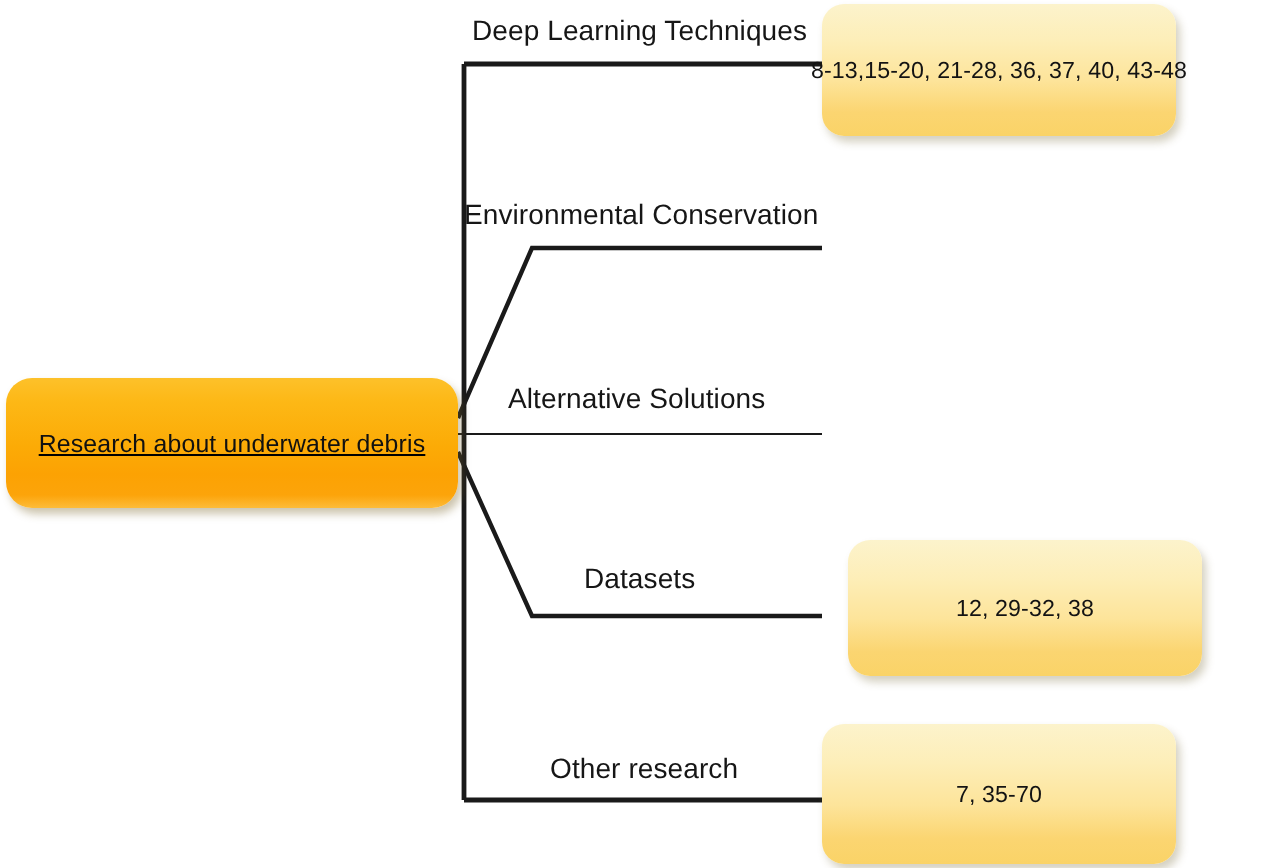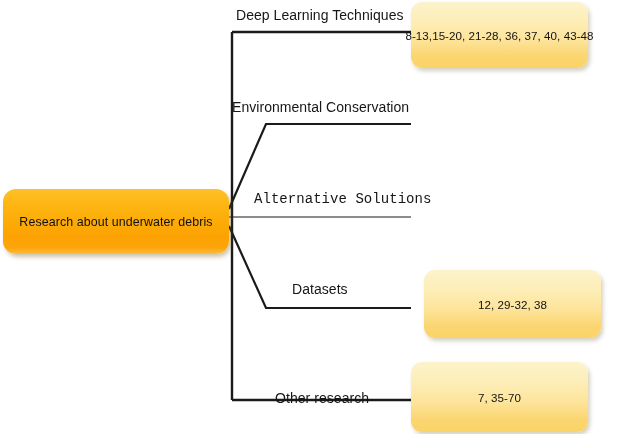--- a/index.html
+++ b/index.html
@@ -41,20 +41,21 @@
                 #fcab06 52%,
                 #fca203 74%,
                 #fca40a 90%,
                 #fdbc3a 100%);
     box-shadow: 2px 3px 4px rgba(120,100,40,0.38);
     display: flex;
     align-items: center;
     justify-content: center;
     box-sizing: border-box;
     padding: 0 6px;
+    text-decoration: underline;
   }
   .root-label {
     font-size: 12.4px;
     color: #111111;
     letter-spacing: 0.1px;
     white-space: nowrap;
   }
 
   
   .leaf-box {
@@ -90,23 +91,23 @@
   
   .branch-label {
     position: absolute;
     font-size: 14px;
     color: #161616;
     white-space: nowrap;
     letter-spacing: 0.05px;
   }
   .bl-1 { left: 236px; top: 7px;   }
   .bl-2 { left: 232px; top: 99px;  }
-  .bl-3 { left: 254px; top: 191px; font-family: Liberation Mono, monospace; }
+  .bl-3 { left: 254px; top: 191px; }
   .bl-4 { left: 292px; top: 281px; }
-  .bl-5 { left: 275px; top: 390px; }
+  .bl-5 { left: 275px; top: 376px; }
 </style>
 </head>
 <body>
 
 <div id="canvas">
 
   <svg id="wires" viewBox="0 0 640 434" width="640" height="434" xmlns="http://www.w3.org/2000/svg">
     <g fill="none" stroke="#1a1a1a" stroke-linecap="butt" stroke-linejoin="miter">
 
       <path d="M232,32 L232,400" stroke-width="2.4"></path>

